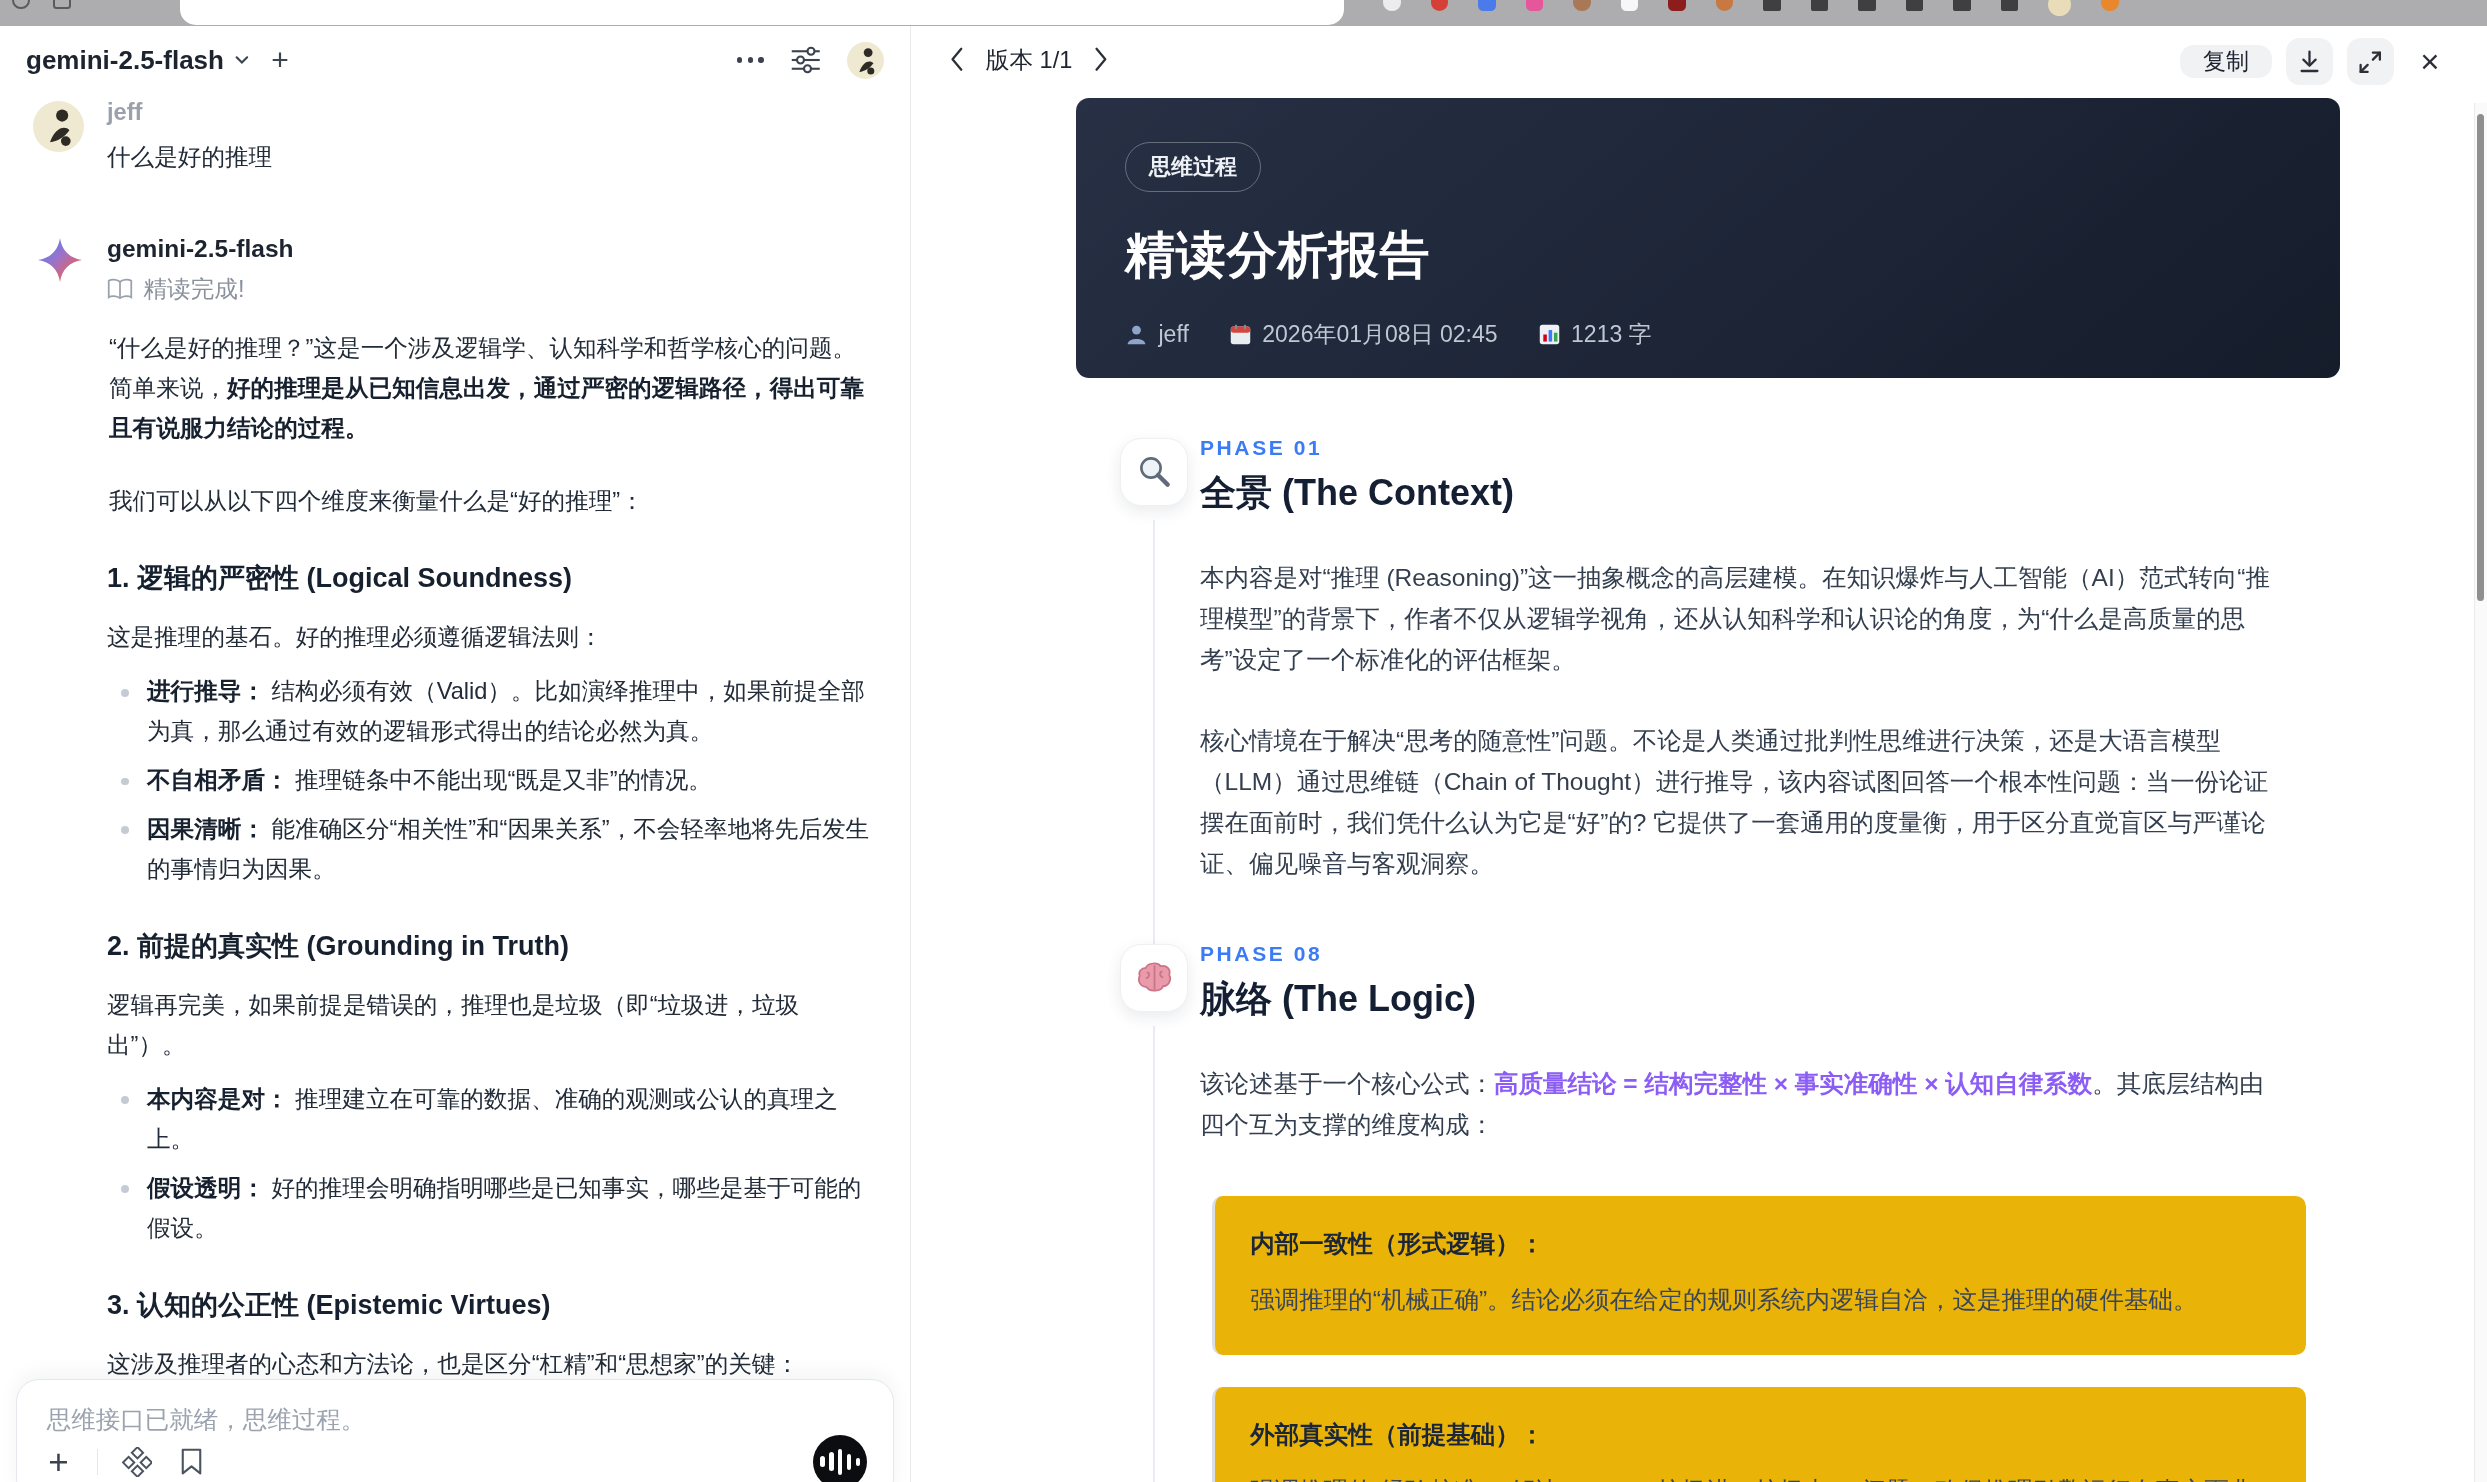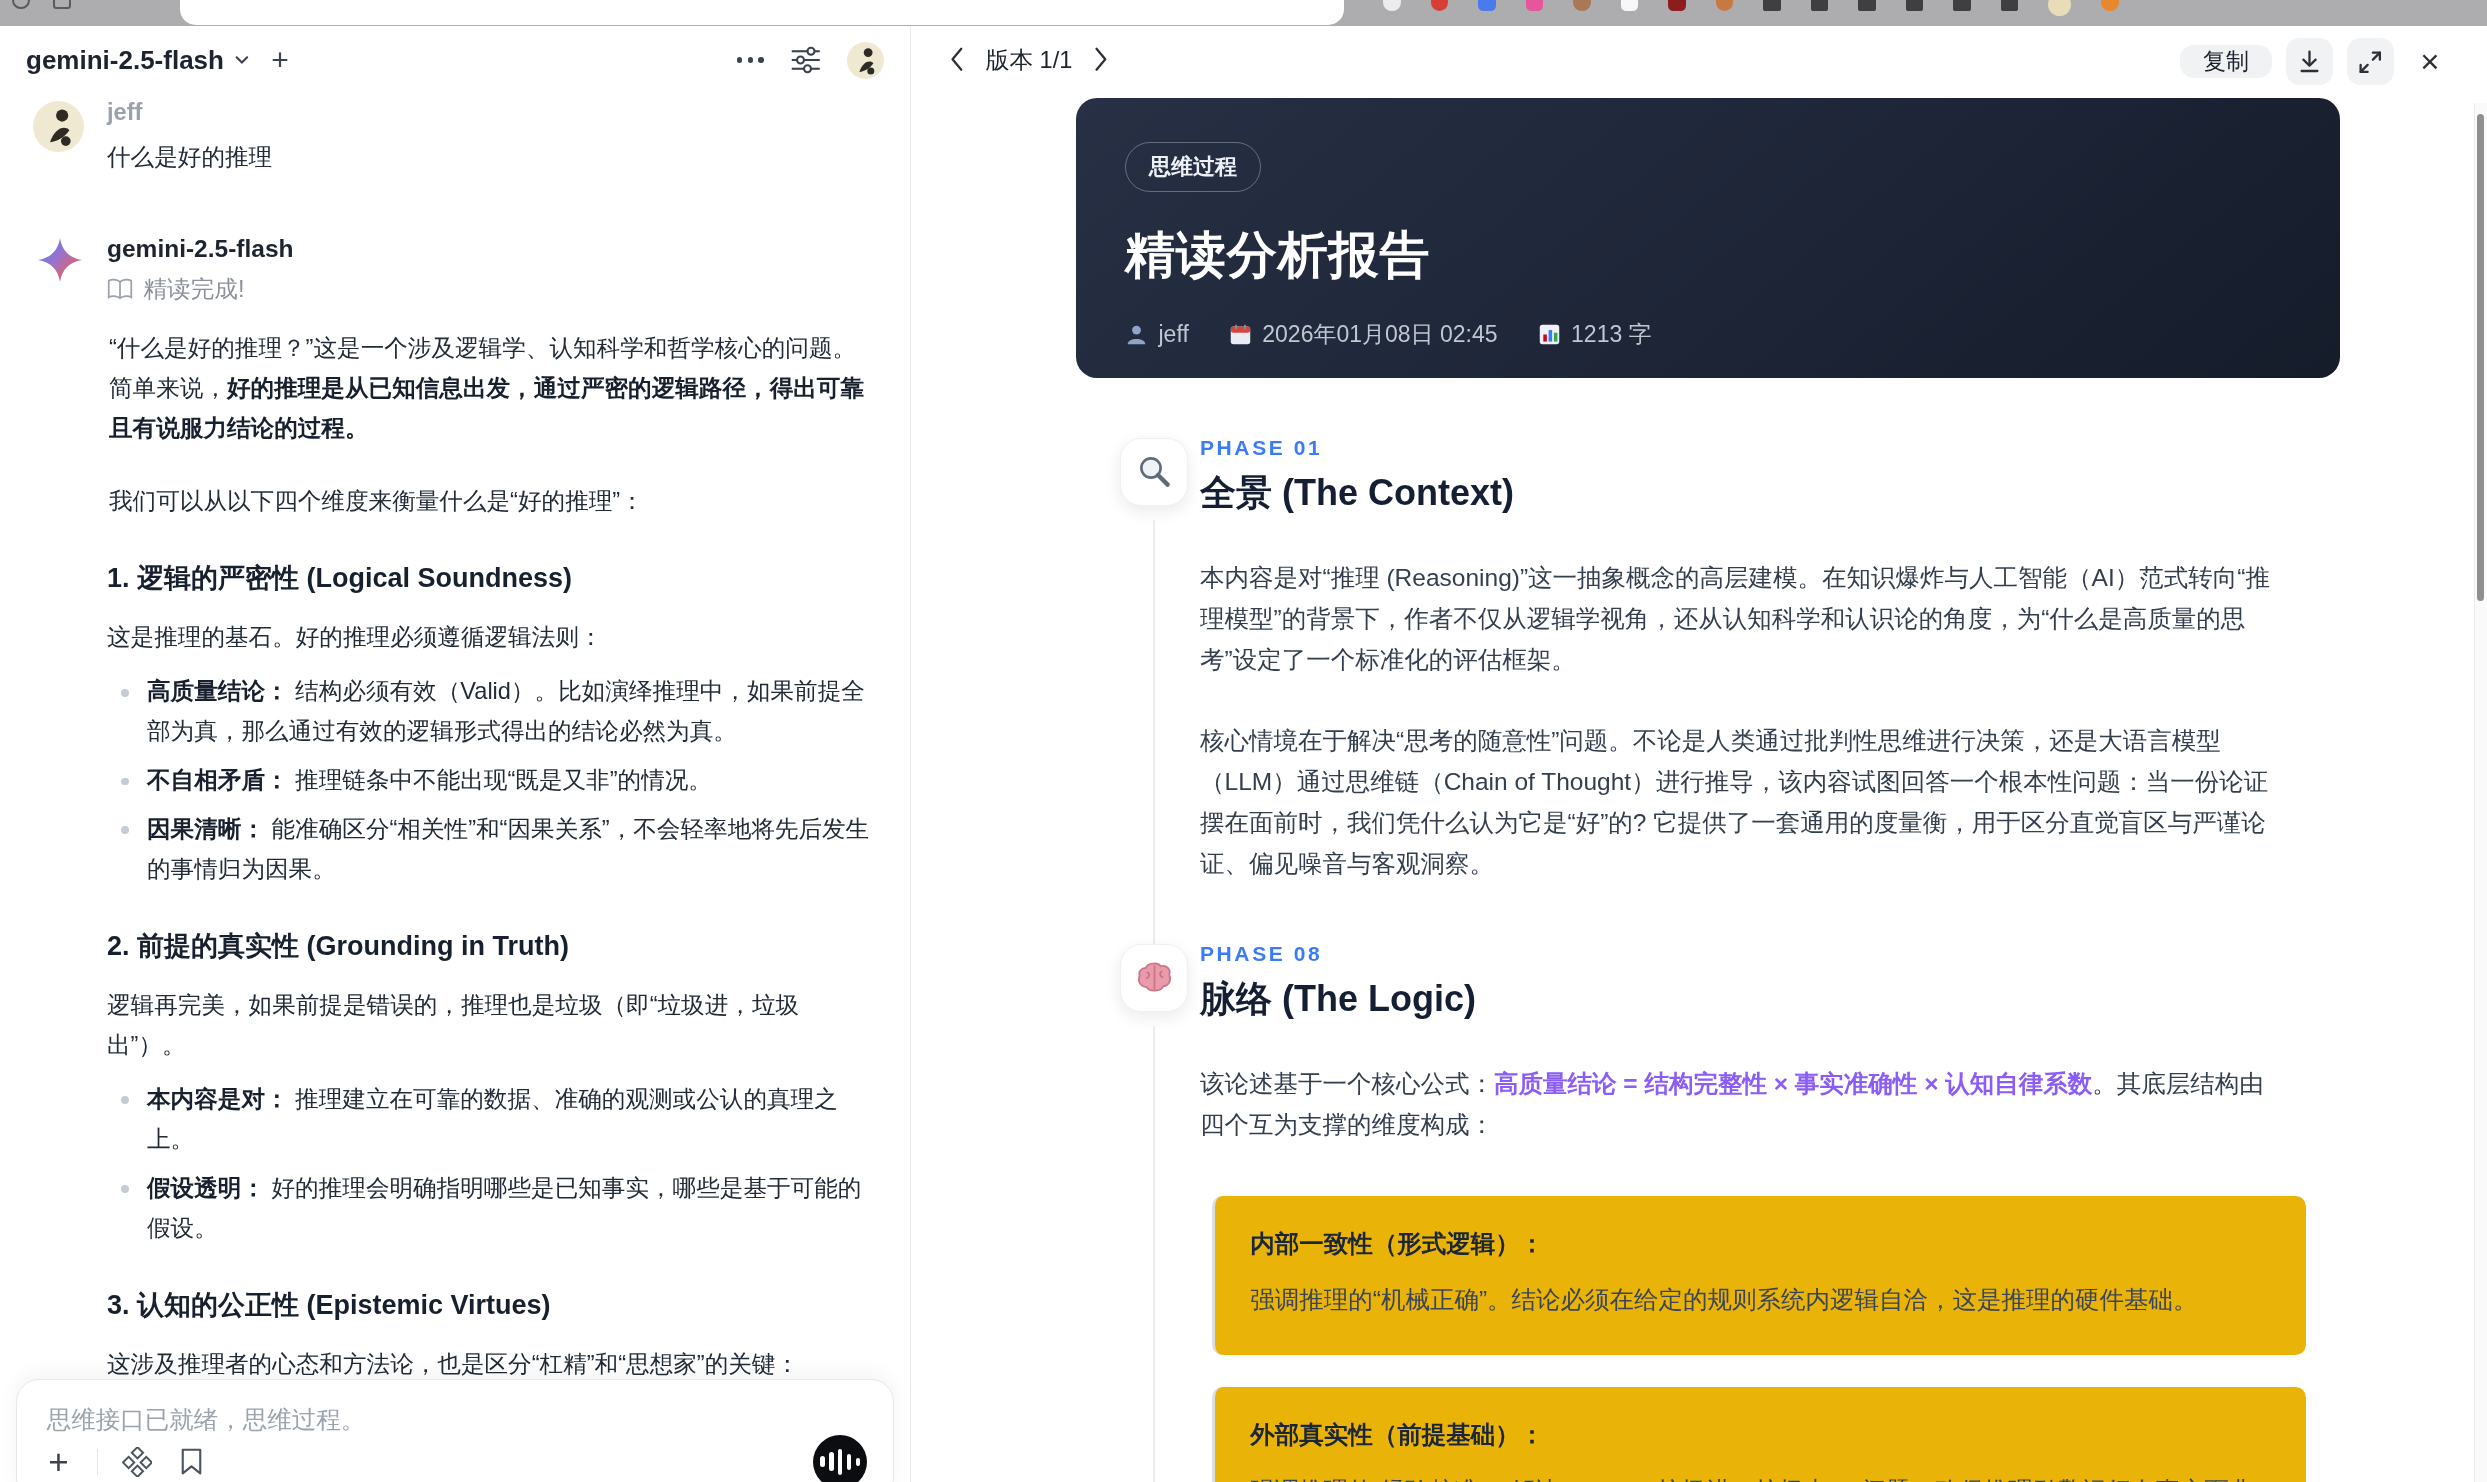--- a/index.html
+++ b/index.html
@@ -82,21 +82,21 @@
   .nav-chev{ width:26px; height:26px; display:flex; align-items:center; justify-content:center; cursor:pointer; }
   .toolbar-right{ position:absolute; right:35px; top:12.3px; display:flex; align-items:center; gap:14px; }
   .pill-btn{ background:#f1f2f4; border:none; border-radius:14px; height:33px; padding:0 23px;
              font-size:23px; color:#1d2430; font-family:inherit; cursor:pointer; }
   .sq-btn{ background:#f1f2f4; border:none; border-radius:14px; width:47px; height:47px;
            display:flex; align-items:center; justify-content:center; cursor:pointer; }
   .close-btn{ background:transparent; border:none; font-size:33px; color:#2a2f38; cursor:pointer;
               width:44px; height:47px; line-height:47px; padding:0; }
 
   .report-body{ position:absolute; top:72px; left:165px; width:1264px; bottom:0; overflow:hidden; }
-  .hero{ height:280px; border-radius:21px; padding:44px 49px 0;
+  .hero{ height:280px; border-radius:13px; padding:44px 49px 0;
          background:linear-gradient(140deg,#273044 0%, #1d2537 55%, #151c2a 100%); }
   .hero-badge{ display:inline-block; border:1.8px solid rgba(255,255,255,.30); border-radius:874px;
                padding:8.8px 23px; color:#eef1f6; font-size:22px; font-weight:bold; }
   .hero-title{ color:#ffffff; font-size:50px; font-weight:bold; margin:30px 0 0; letter-spacing:0.9px; }
   .hero-meta{ display:flex; align-items:center; gap:40px; margin-top:30px; color:#c0c7d3; font-size:23px; }
   .meta-item{ display:flex; align-items:center; gap:10.5px; }
 
   .phases{ margin-top:58px; }
   .phase{ position:relative; padding-left:124px; margin-bottom:58px; }
   .phase-icon-box{ position:absolute; left:44px; top:1.8px; width:68px; height:68px; border-radius:21px;
@@ -220,21 +220,21 @@
           </div>
 
           <p class="msg-p"><span>“什么是好的推理？”这是一个涉及逻辑学、认知科学和哲学核心的问题。简单来说，</span><strong>好的推理是从已知信息出发，通过严密的逻辑路径，得出可靠且有说服力结论的过程。</strong></p>
           <p class="msg-p">我们可以从以下四个维度来衡量什么是“好的推理”：</p>
 
           <h3 class="sec-h">1. 逻辑的严密性 (Logical Soundness)</h3>
           <p class="sec-intro">这是推理的基石。好的推理必须遵循逻辑法则：</p>
           <ul class="bullets">
             <li class="bullet">
                 <span class="bullet-dot"></span>
-                <p><strong>高质量结论：</strong><span> 结构必须有效（Valid）。比如演绎推理中，如果前提全部为真，那么通过有效的逻辑形式得出的结论必然为真。</span></p>
+                <p><strong>进行推导：</strong><span> 结构必须有效（Valid）。比如演绎推理中，如果前提全部为真，那么通过有效的逻辑形式得出的结论必然为真。</span></p>
               </li>
             <li class="bullet">
                 <span class="bullet-dot"></span>
                 <p><strong>不自相矛盾：</strong><span> 推理链条中不能出现“既是又非”的情况。</span></p>
               </li>
             <li class="bullet">
                 <span class="bullet-dot"></span>
                 <p><strong>因果清晰：</strong><span> 能准确区分“相关性”和“因果关系”，不会轻率地将先后发生的事情归为因果。</span></p>
               </li>
           </ul>

